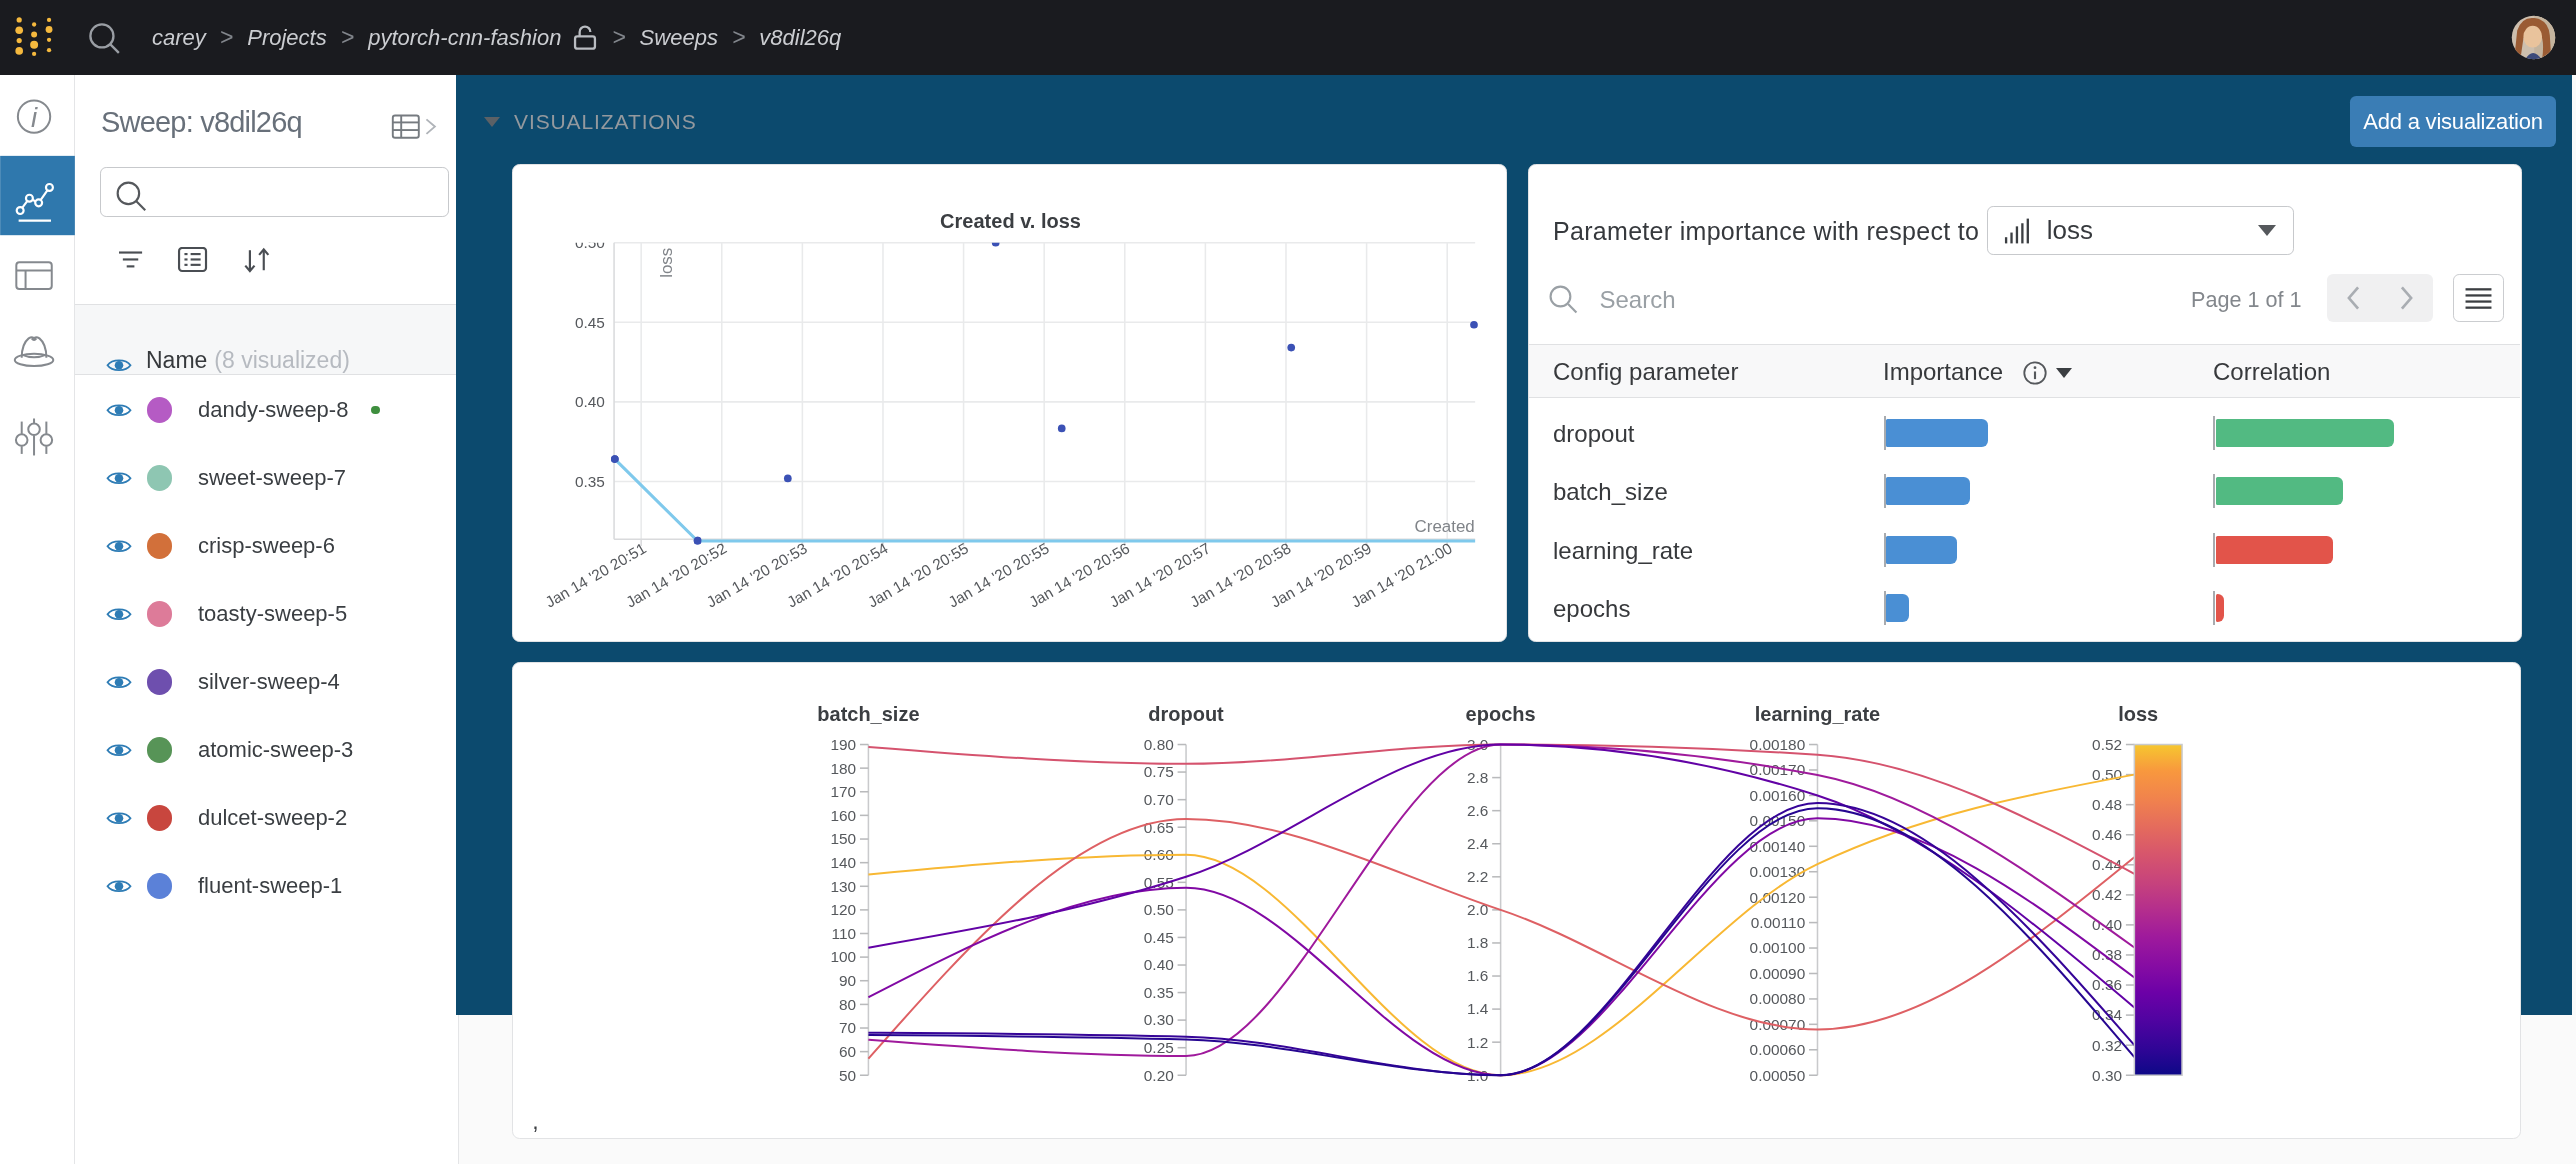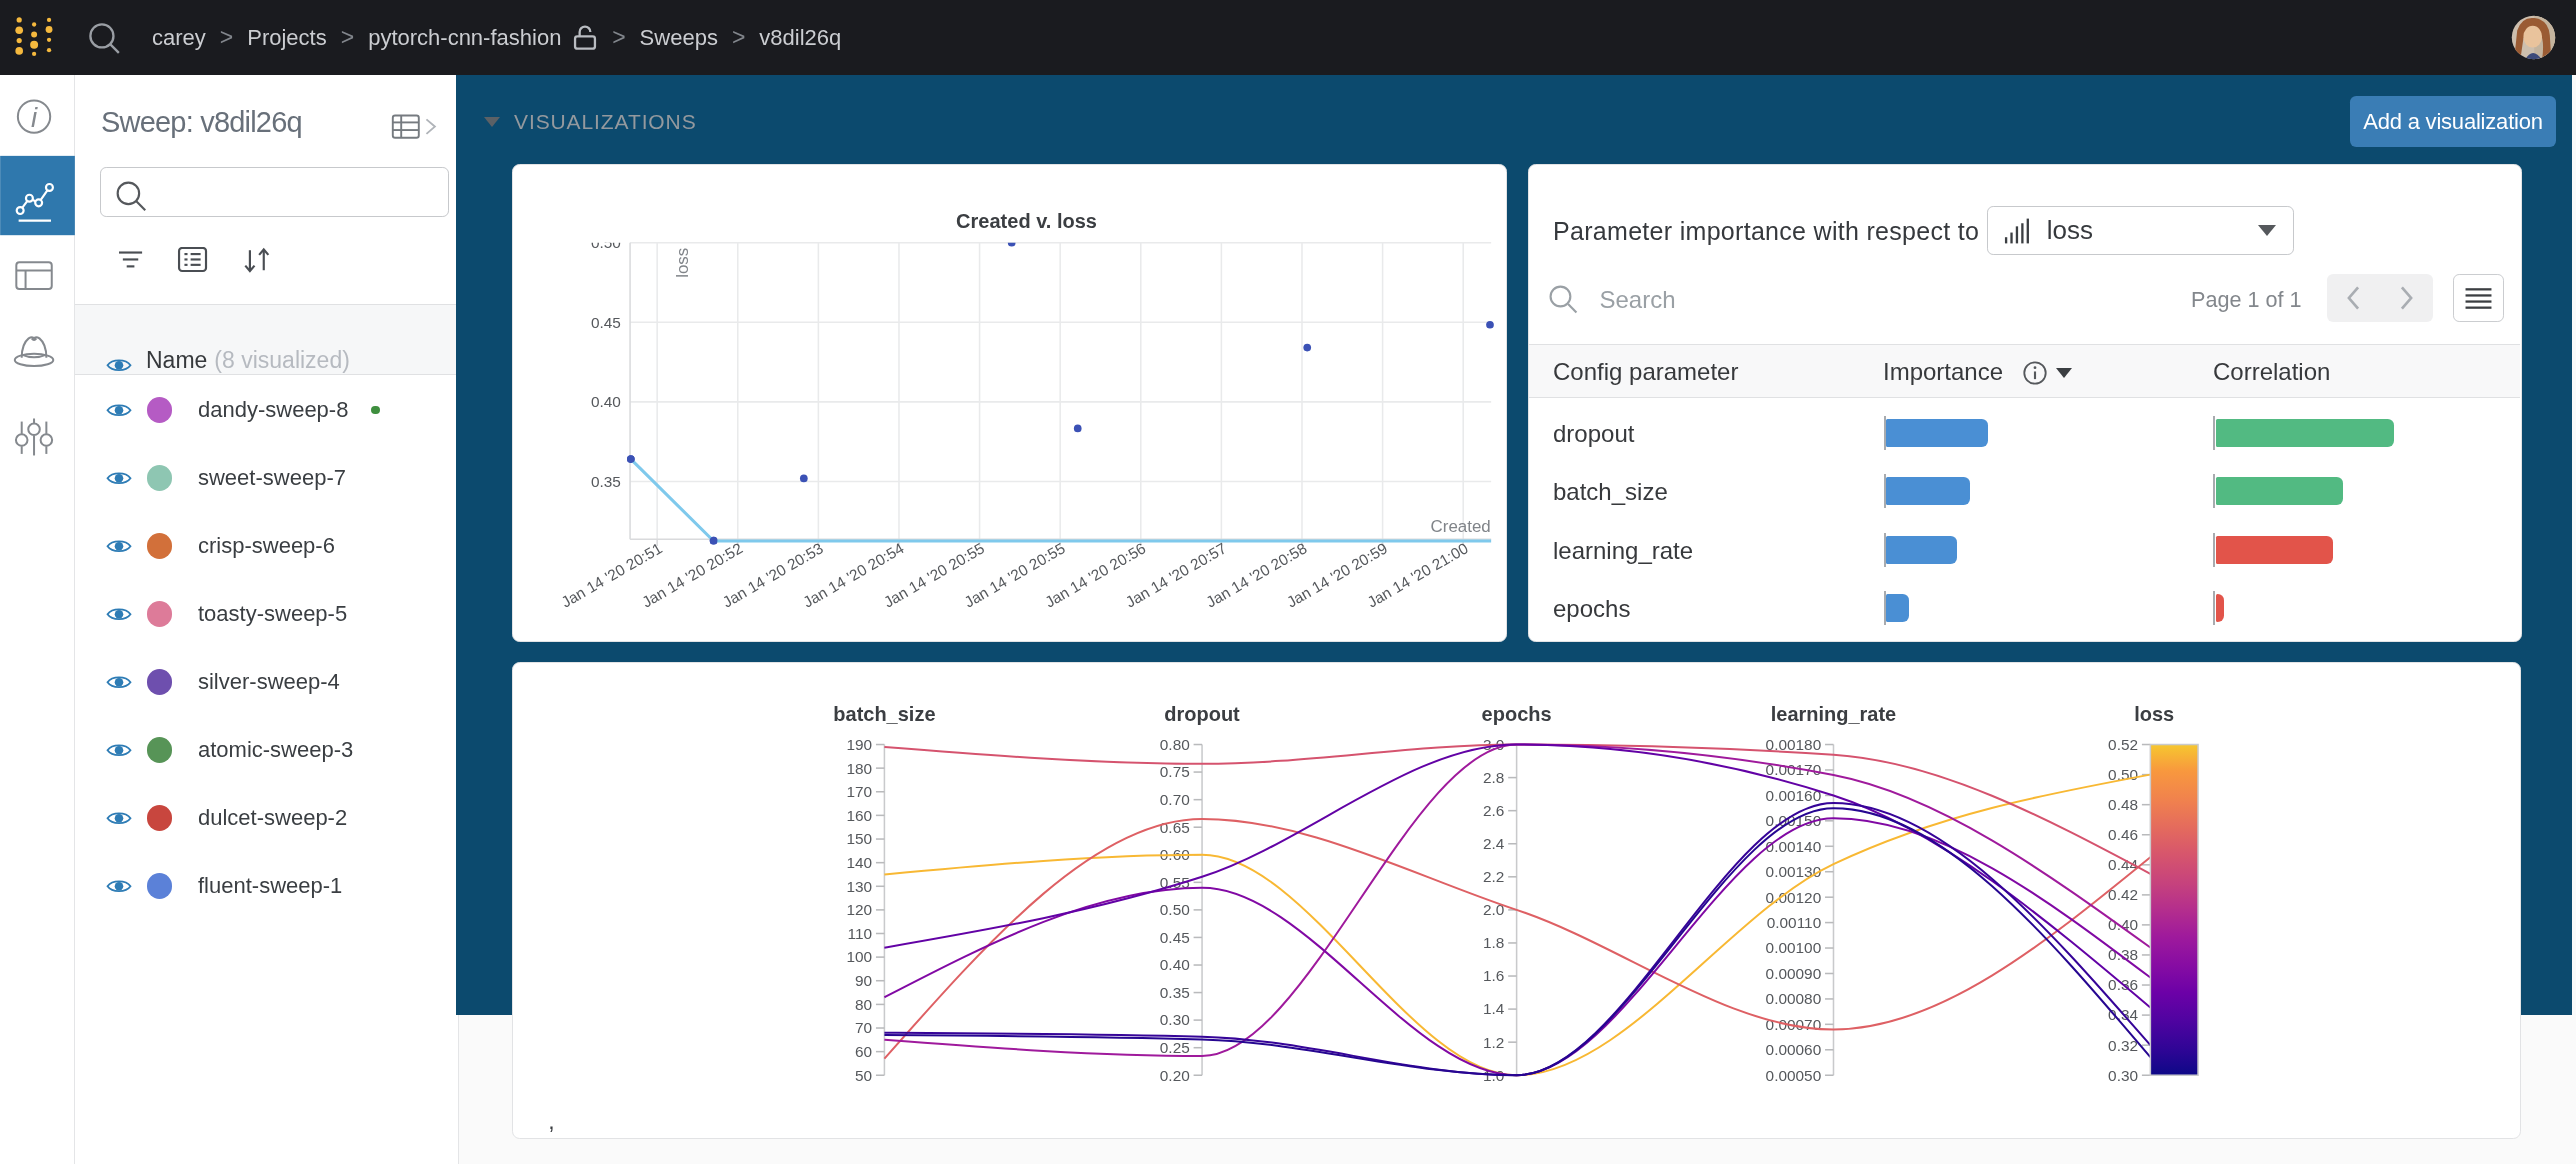--- a/index.html
+++ b/index.html
@@ -1,36 +1,36 @@
 <!DOCTYPE html>
 <html style="font-size:12.3px"><head><meta charset="utf-8">
 <style>
 * { margin:0; padding:0; box-sizing:border-box; }
 html,body { width:2576px; height:1164px; font-family:"Liberation Sans",sans-serif; background:#fafafa; overflow:hidden; }
 #root { position:relative; width:2576px; height:1164px; }
-.topbar { position:absolute; left:0; top:0; width:2576px; height:75px; background:#1a1b1f; }
+.topbar { position:absolute; left:0; top:0; width:2576px; height:75px; background:#1a1b1f;font-style:italic; }
 .crumbs { position:absolute; left:152px; top:0; height:75px; display:flex; align-items:center; gap:14px; font-size:22px; color:#cbcdd1; white-space:nowrap; }
 .crumbs .sep { color:#82868c; font-size:23px; }
 .rail { position:absolute; left:0; top:75px; width:75px; height:1089px; background:#fff; border-right:1.5px solid #e4e5e7; }
 .sidepanel { position:absolute; left:75px; top:75px; width:384px; height:1089px; background:#fff; border-right:1.5px solid #e4e5e7; }
 .sptitle { position:absolute; left:26px; top:31px; font-size:29px; letter-spacing:-0.8px; color:#68707a;text-align:right; }
 .spsearch { position:absolute; left:25.4px; top:92px; width:349px; height:50px; border:1.5px solid #c7c9cc; border-radius:6.2px; background:#fff; }
 .namerow { position:absolute; left:0px; top:229px; width:383px; height:71px; background:#f6f7f8; border-top:1.5px solid #e0e1e3; border-bottom:1.5px solid #e0e1e3; display:flex; align-items:flex-end; padding-left:31px; }
 .namerow .t1 { font-size:23px; color:#36393c; margin-left:14px; }
 .namerow .t2 { font-size:23px; color:#b6bac0; margin-left:7px; }
 .runlist { position:absolute; left:0; top:301px; width:383px; }
 .runrow { height:68px; display:flex; align-items:center; padding-left:31px; }
 .rdot { width:25.4px; height:25.4px; border-radius:50%; margin-left:14.6px; flex:none; }
 .rname { font-size:22px; color:#3a3e42; margin-left:26px;text-align:center; }
 .livedot { width:8.5px; height:8.5px; border-radius:50%; background:#3f8f3f; margin-left:23px; flex:none; }
 .main { position:absolute; left:456px; top:75px; width:2116px; height:940px; background:#0c4a6e; }
 .vizhdr { position:absolute; left:28px; top:35px; display:flex; align-items:center; color:#94999e; font-size:21px; letter-spacing:0.9px; }
 .vizhdr .tri { width:0; height:0; border-left:8.5px solid transparent; border-right:8.5px solid transparent; border-top:10px solid #5c6166; margin-right:14px; }
 .addbtn { position:absolute; left:1894px; top:21px; width:206px; height:51px; background:#3a7db5; border-radius:6.2px; color:#fff; font-size:22px; letter-spacing:-0.2px; white-space:nowrap; display:flex; align-items:center; justify-content:center; }
-.panel { position:absolute; background:#fff; border:1.5px solid #e2e3e5; border-radius:7.7px;padding-left:16px; }
+.panel { position:absolute; background:#fff; border:1.5px solid #e2e3e5; border-radius:7.7px; }
 #panel1 { left:56px; top:89px; width:995px; height:478px; }
 #panel2 { left:1072px; top:89px; width:994px; height:478px; }
 #panel3 { left:56px; top:587px; width:2009px; height:477px; }
 .p2hdr { position:absolute; left:24px; top:52px; font-size:25px; letter-spacing:0.3px; color:#36393d; white-space:nowrap; }
 .p2dd { position:absolute; left:458px; top:41px; width:307px; height:49px; border:1.5px solid #c7c9cc; border-radius:6.2px; display:flex; align-items:center; }
 .p2dd .lab { font-size:26px; color:#36393d; margin-left:12.3px; }
 .p2dd .car { position:absolute; right:17px; width:0; height:0; border-left:9.2px solid transparent; border-right:9.2px solid transparent; border-top:11.5px solid #55585c; }
 .p2search { position:absolute; left:17px; top:117px; display:flex; align-items:center; }
 .p2search .ph { font-size:24px; color:#9aa0a5; margin-left:18.5px; }
 .pageinfo { position:absolute; left:662px; top:122px; font-size:21.6px; color:#83878c; white-space:nowrap; }

